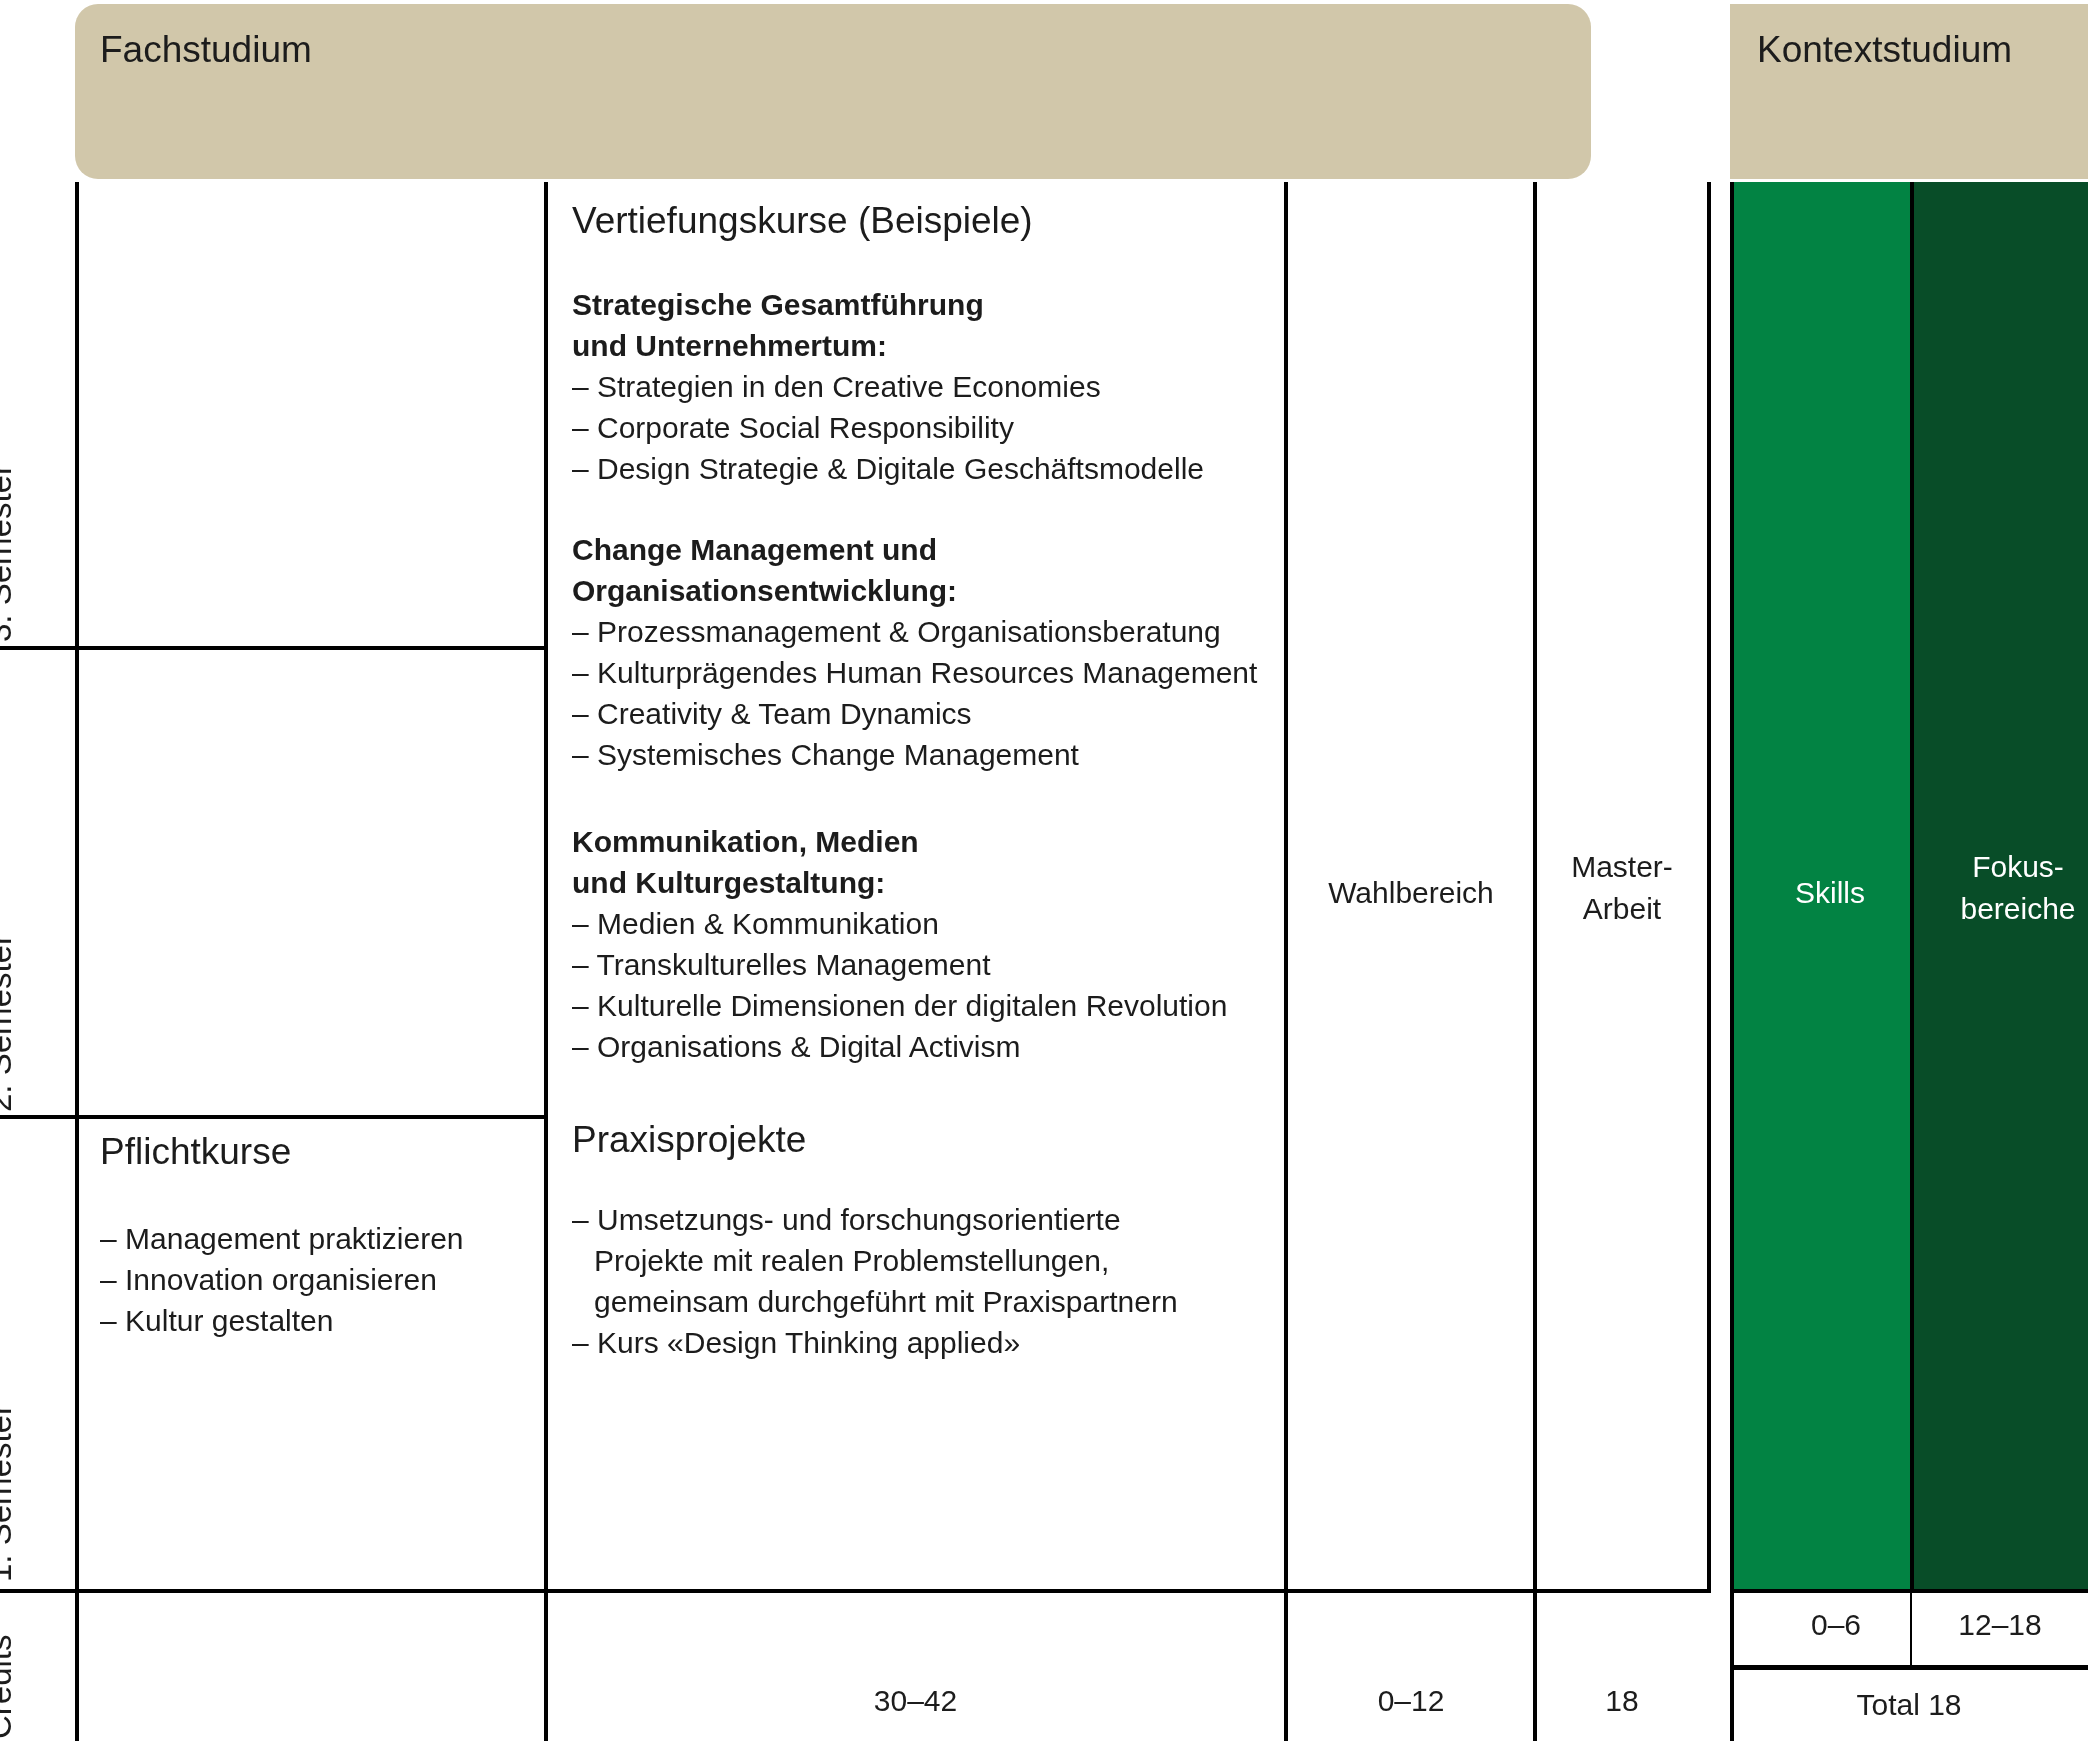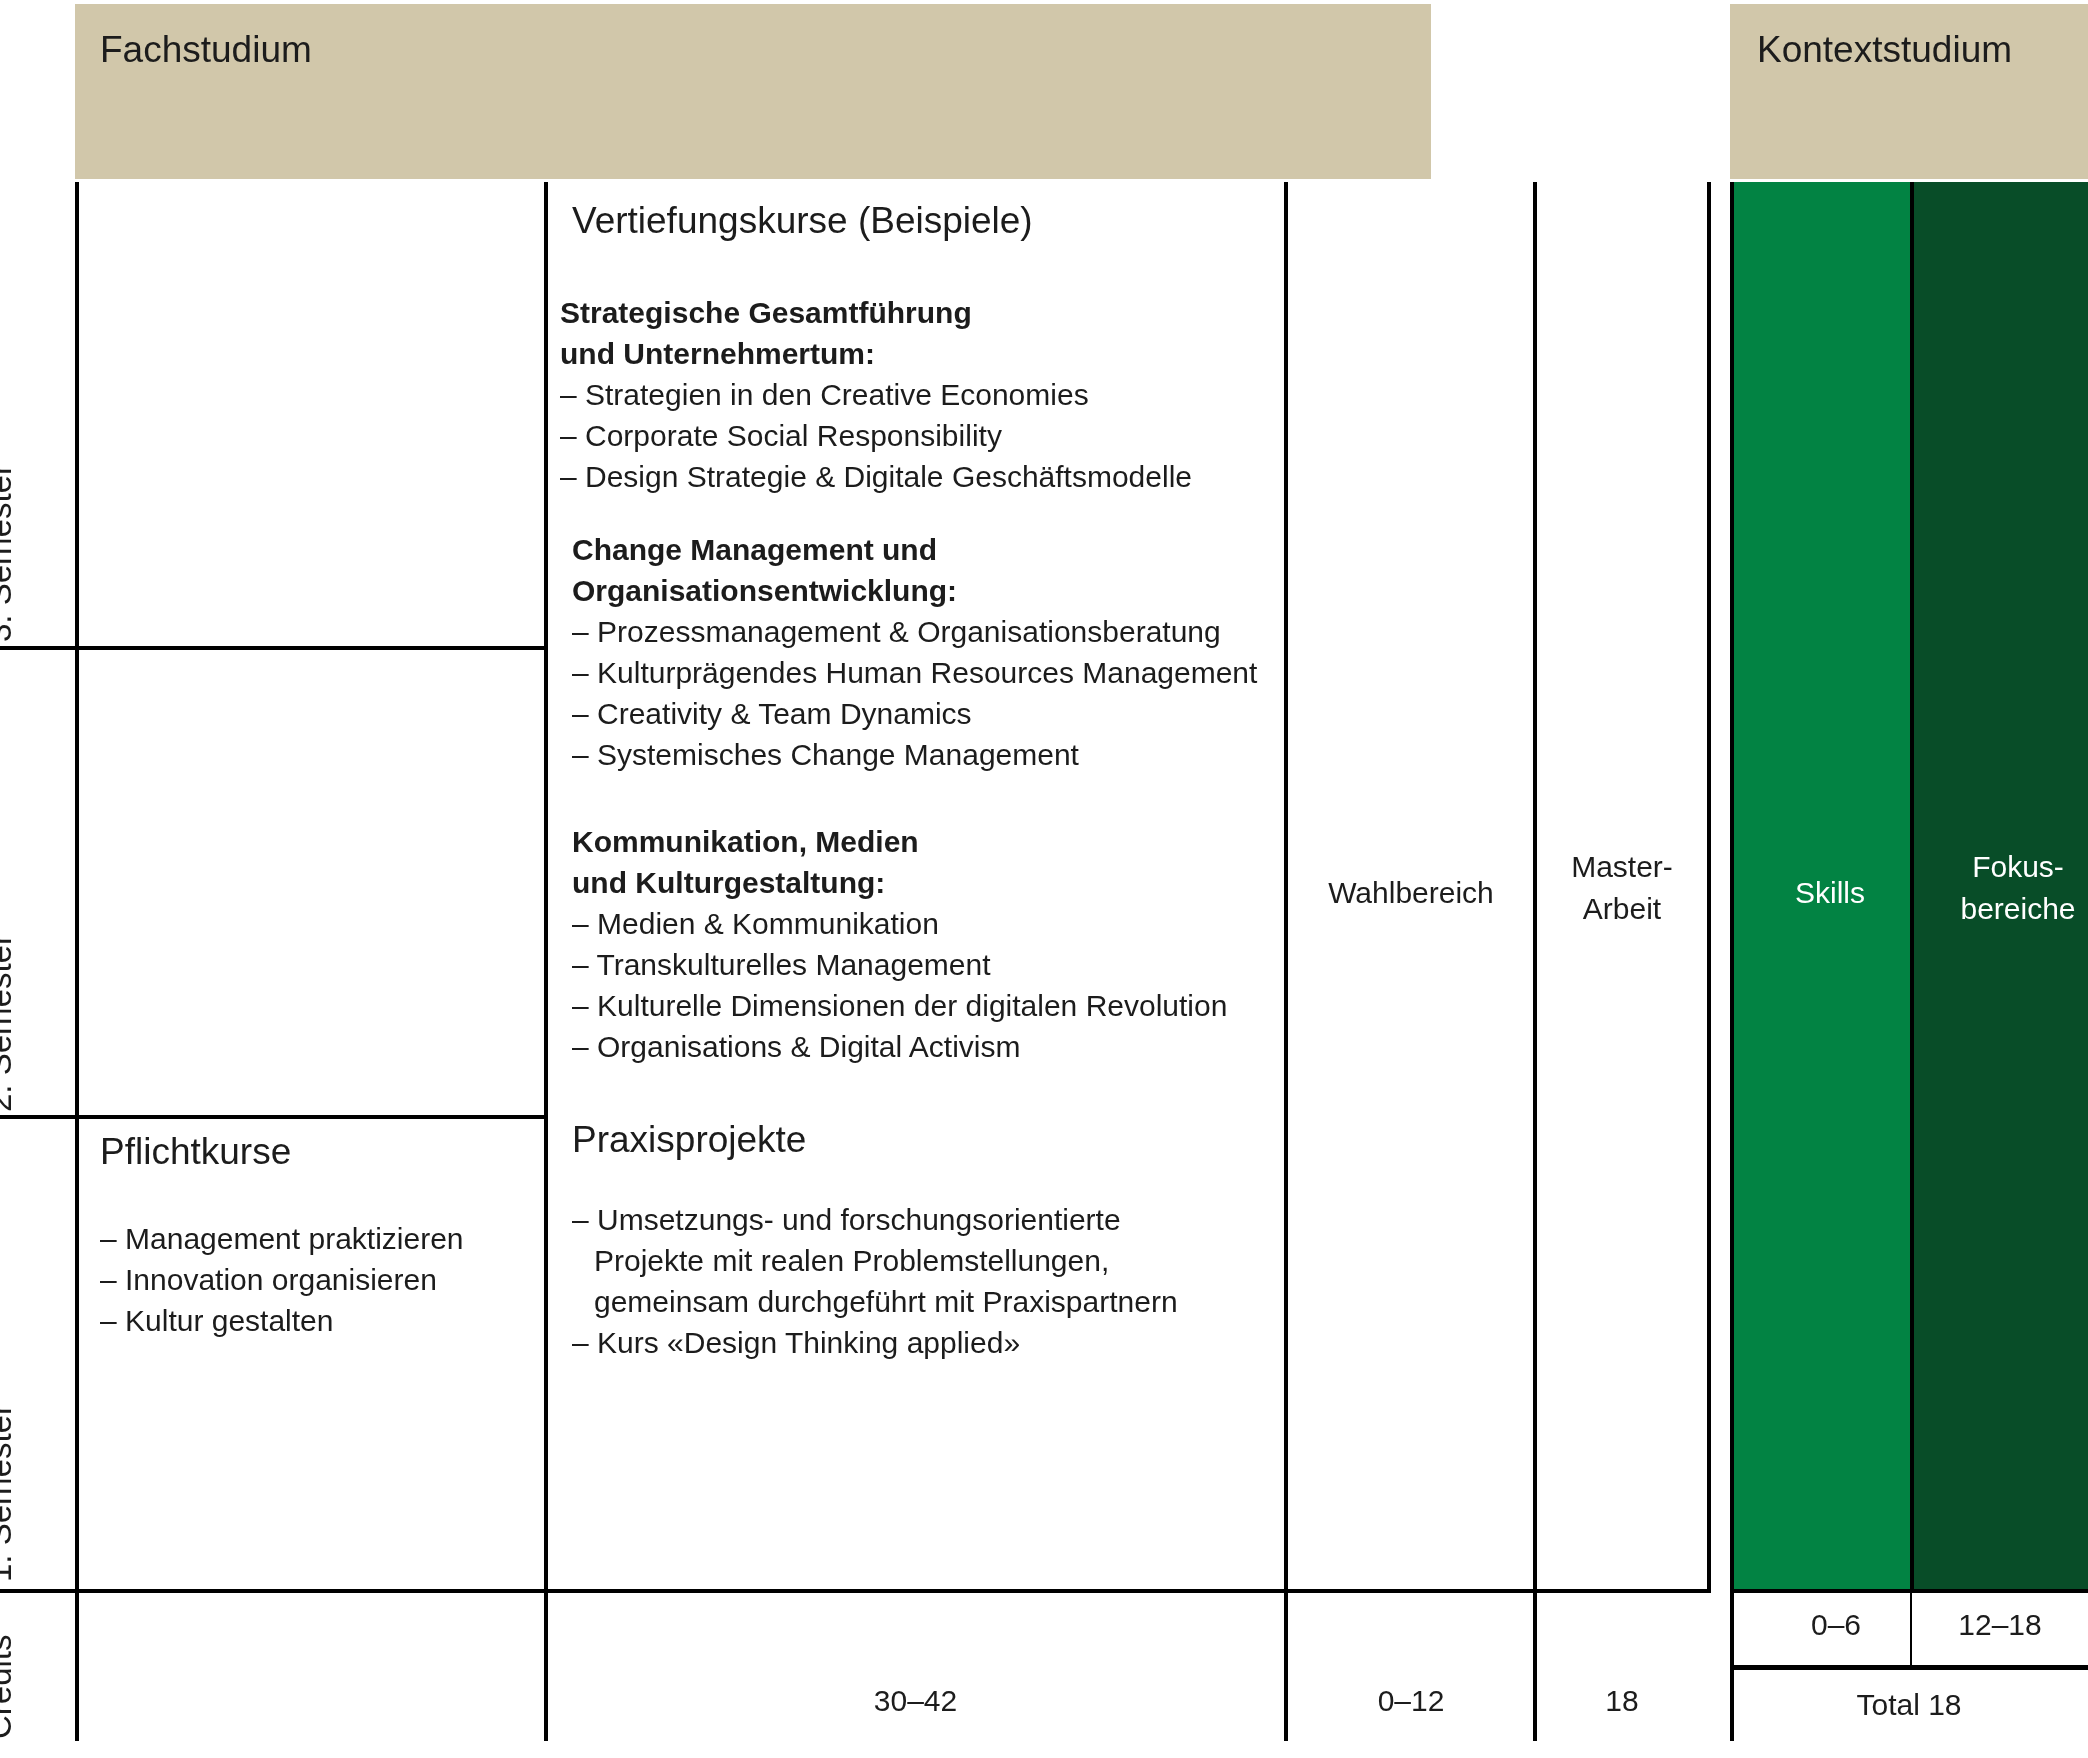--- a/index.html
+++ b/index.html
@@ -18,21 +18,21 @@
   .white-text{color:#ffffff;}
   .vlabel{position:absolute;transform:rotate(-90deg);transform-origin:0 100%;
           font-size:33px;line-height:40px;height:40px;white-space:nowrap;}
   .credit-val{position:absolute;font-size:30px;line-height:38px;text-align:center;}
 </style>
 </head>
 <body>
 
 <div id="page">
 
-  <div class="hdr-box" style="left:75px;width:1356px;">
+  <div class="hdr-box" style="left:75px;width:1516px;border-radius:23px;">
     <div class="hdr-label" style="left:25px;">Fachstudium</div>
   </div>
   <div class="hdr-box" style="left:1730px;width:358px;">
     <div class="hdr-label" style="left:27px;">Kontextstudium</div>
   </div>
 
   <div class="vlabel" style="left:20px;top:602px;">3. Semester</div>
   <div class="vlabel" style="left:20px;top:1072px;">2. Semester</div>
   <div class="vlabel" style="left:20px;top:1542px;">1. Semester</div>
   <div class="vlabel" style="left:20px;top:1699px;">Credits</div>
@@ -49,21 +49,21 @@
 
   <div class="block heading" style="left:100px;top:1130px;">Pflichtkurse</div>
   <div class="block body-text" style="left:100px;top:1218px;">
     <div>– Management praktizieren</div>
     <div>– Innovation organisieren</div>
     <div>– Kultur gestalten</div>
   </div>
 
   <div class="block heading" style="left:572px;top:199px;">Vertiefungskurse (Beispiele)</div>
 
-  <div class="block body-text" style="left:560px;top:284px;margin-top:8px;">
+  <div class="block body-text" style="left:572px;top:284px;">
     <div class="bold">Strategische Gesamtführung</div>
     <div class="bold">und Unternehmertum:</div>
     <div>– Strategien in den Creative Economies</div>
     <div>– Corporate Social Responsibility</div>
     <div>– Design Strategie &amp; Digitale Geschäftsmodelle</div>
   </div>
 
   <div class="block body-text" style="left:572px;top:529px;">
     <div class="bold">Change Management und</div>
     <div class="bold">Organisationsentwicklung:</div>

